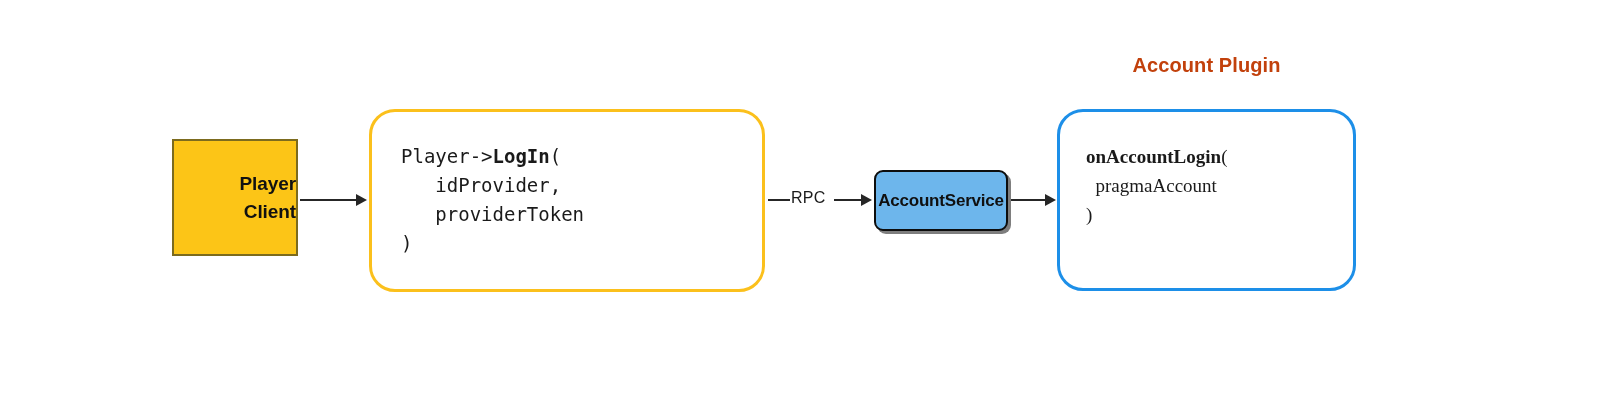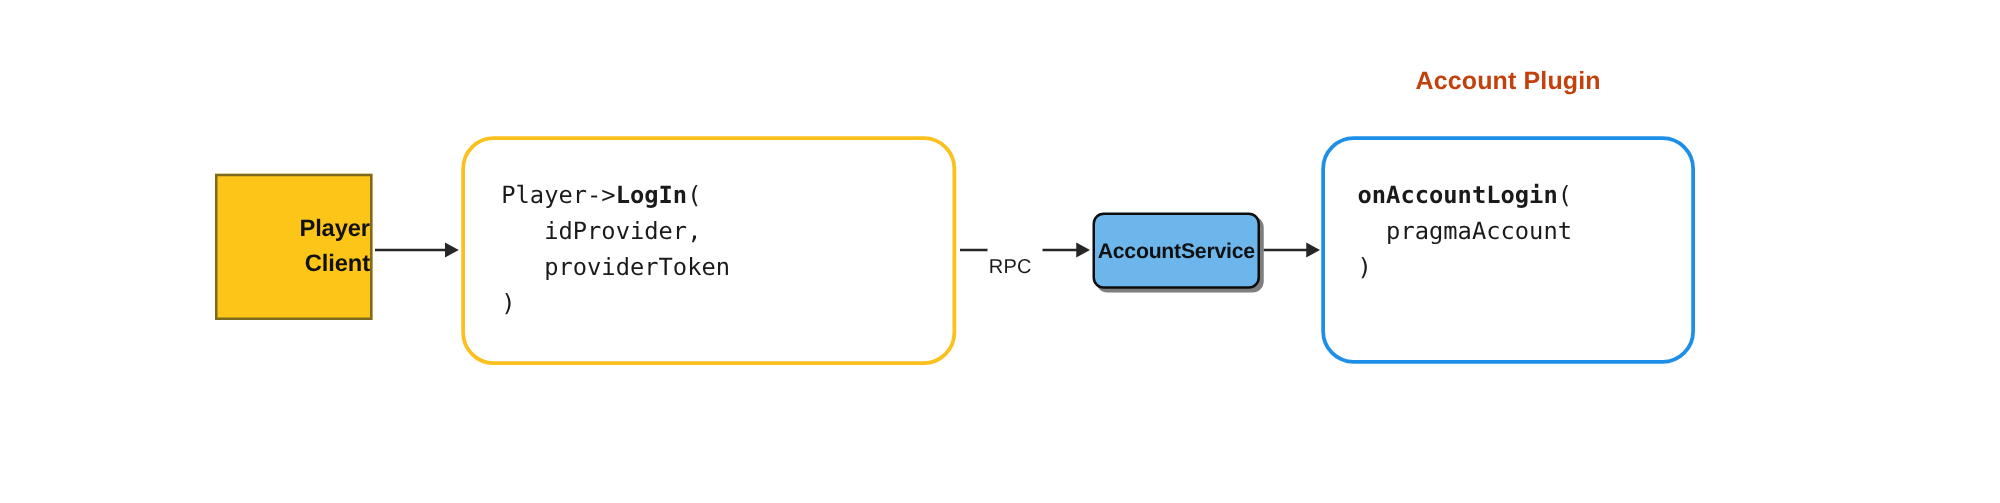--- a/index.html
+++ b/index.html
@@ -73,21 +73,21 @@
   .code {
     position: absolute;
     font-family: "DejaVu Sans Mono", "Liberation Mono", monospace;
     font-size: 19px;
     line-height: 29px;
     color: #1a1a1a;
     white-space: pre;
   }
   .code .b { font-weight: bold; }
   .code-yellow-text { left: 401px; top: 142px; }
-  .code-blue-text   { left: 1086px; top: 142px; }
+  .code-blue-text   { left: 1086px; top: 142px; font-family: Liberation Serif, serif; }
 
   
   .account-service {
     position: absolute;
     left: 874px;
     top: 170px;
     width: 134px;
     height: 61px;
     background: #6DB6EC;
     border: 2px solid #0d0d0d;
@@ -142,21 +142,20 @@
   .conn2-line-b { left: 834px; top: 199px; width: 29px; }
   .conn2-head  { left: 861px; top: 194px; }
   .rpc-label {
     position: absolute;
     left: 791px;
     top: 188px;
     font-size: 16px;
     color: #1a1a1a;
     line-height: 20px;
     letter-spacing: 0.2px;
-    margin-top: 16px;
   }
   
   .conn3-line { left: 1011px; top: 199px; width: 36px; }
   .conn3-head { left: 1045px; top: 194px; }
 </style>
 </head>
 <body>
 
 <div id="canvas">
 

